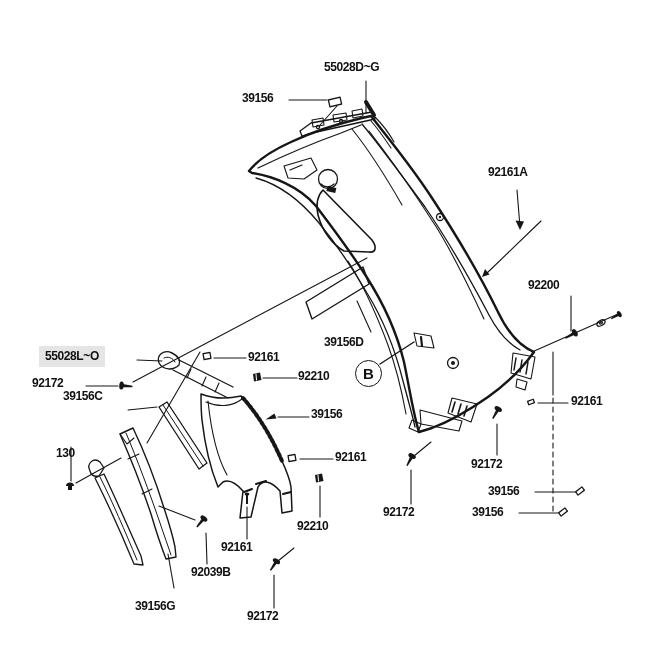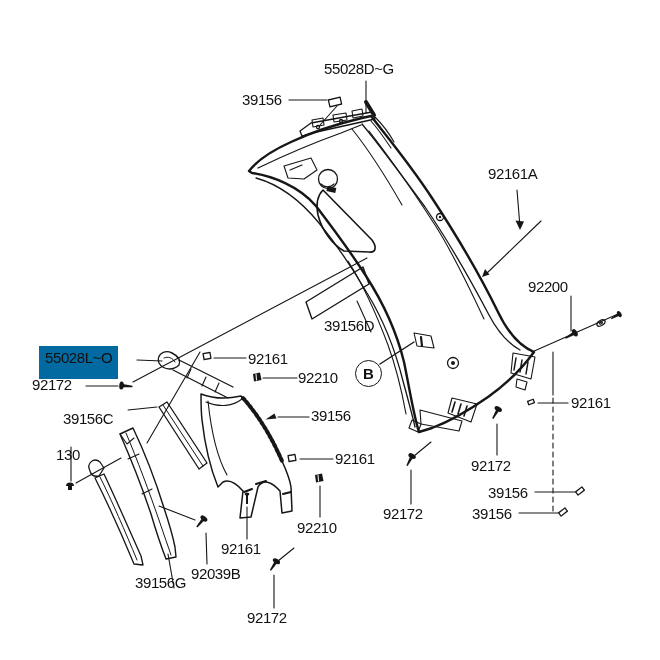--- a/index.html
+++ b/index.html
@@ -7,23 +7,23 @@
          font-family:"Liberation Sans",sans-serif;}
   .stage svg{position:absolute;left:0;top:0;}
   svg path, svg rect, svg circle, svg ellipse, svg line{
     fill:none;stroke:#161616;stroke-width:1.3;stroke-linecap:round;stroke-linejoin:round;}
   svg .w24{stroke-width:2.4} svg .w16{stroke-width:1.6} svg .w11{stroke-width:1.1}
   svg .w10{stroke-width:1} svg .w15{stroke-width:1.5} svg .w14{stroke-width:1.4}
   svg .fill{fill:#161616;stroke:none}
   svg .thick{stroke-width:4}
   svg .serr{stroke-width:4;stroke-dasharray:2.5,2.6}
   svg .dash{stroke-dasharray:5,4;stroke-width:1.1}
-  .lbl{position:absolute;font-size:15px;font-weight:400;letter-spacing:-0.4px;
+  .lbl{position:absolute;font-size:12px;font-weight:700;letter-spacing:-0.4px;
        color:#111;white-space:nowrap;line-height:1;}
-  .lbl.hl{background:#0369a1;padding:4px 6px 14px;}
+  .lbl.hl{background:#e5e5e5;padding:4px 6px 5px;}
   .bbadge{position:absolute;width:25px;height:25px;border:1.7px solid #161616;
           border-radius:50%;display:flex;align-items:center;justify-content:center;
           font-size:15px;font-weight:600;color:#111;background:#fff;}
 </style>
 </head>
 <body>
 
 <div class="stage">
 
 <svg width="660" height="660" viewBox="0 0 660 660">
@@ -215,31 +215,31 @@
 </svg>
 
 <div class="lbl" style="left:242px;top:92px">39156</div>
 <div class="lbl" style="left:324px;top:61px">55028D~G</div>
 <div class="lbl" style="left:488px;top:166px">92161A</div>
 <div class="lbl" style="left:528px;top:279px">92200</div>
 <div class="lbl hl" style="left:39px;top:346px">55028L~O</div>
 <div class="lbl" style="left:248px;top:351px">92161</div>
 <div class="lbl" style="left:298px;top:370px">92210</div>
 <div class="lbl" style="left:32px;top:377px">92172</div>
-<div class="lbl" style="left:63px;top:411px">39156C</div>
-<div class="lbl" style="left:324px;top:318px">39156D</div>
+<div class="lbl" style="left:63px;top:390px">39156C</div>
+<div class="lbl" style="left:324px;top:336px">39156D</div>
 <div class="lbl" style="left:311px;top:408px">39156</div>
 <div class="lbl" style="left:56px;top:447px">130</div>
 <div class="lbl" style="left:335px;top:451px">92161</div>
 <div class="lbl" style="left:571px;top:395px">92161</div>
 <div class="lbl" style="left:471px;top:458px">92172</div>
 <div class="lbl" style="left:488px;top:485px">39156</div>
 <div class="lbl" style="left:472px;top:506px">39156</div>
 <div class="lbl" style="left:383px;top:506px">92172</div>
 <div class="lbl" style="left:297px;top:520px">92210</div>
 <div class="lbl" style="left:221px;top:541px">92161</div>
 <div class="lbl" style="left:191px;top:566px">92039B</div>
-<div class="lbl" style="left:135px;top:575px">39156G</div>
+<div class="lbl" style="left:135px;top:600px">39156G</div>
 <div class="lbl" style="left:247px;top:610px">92172</div>
 
 <div class="bbadge" style="left:355px;top:360px">B</div>
 
 </div>
 
 </body></html>

